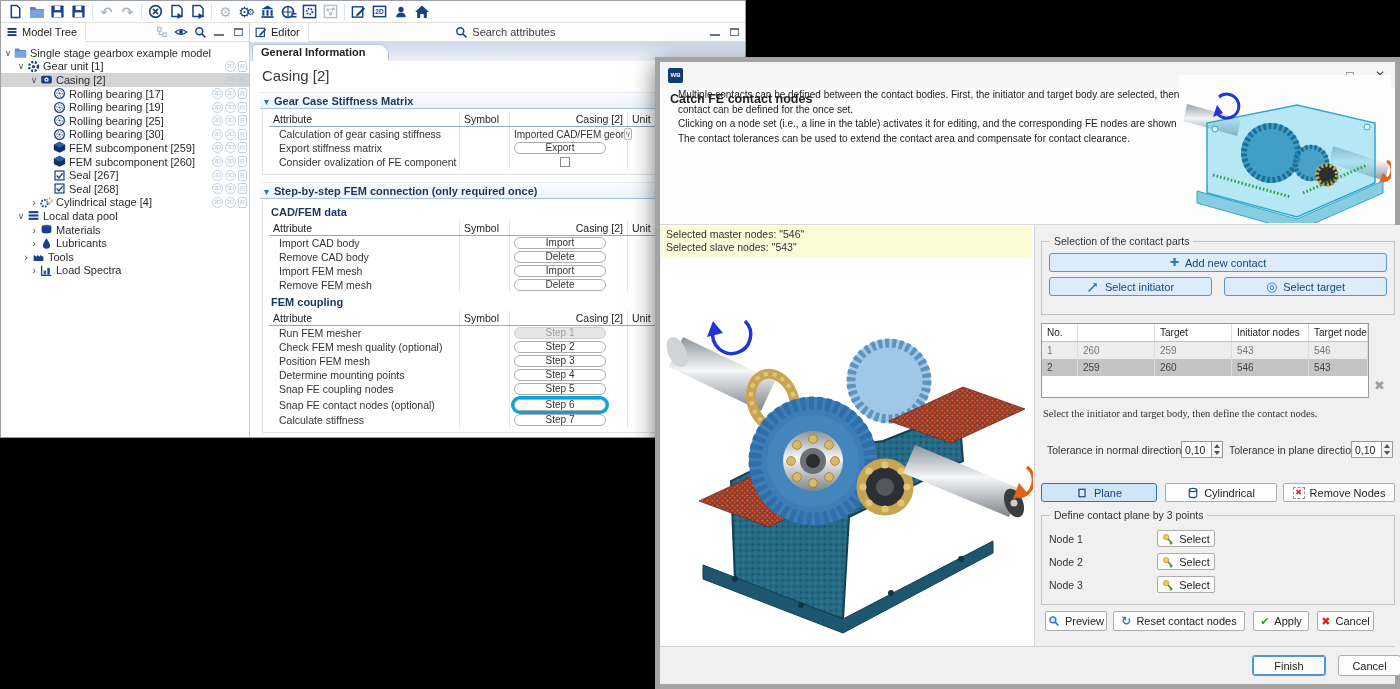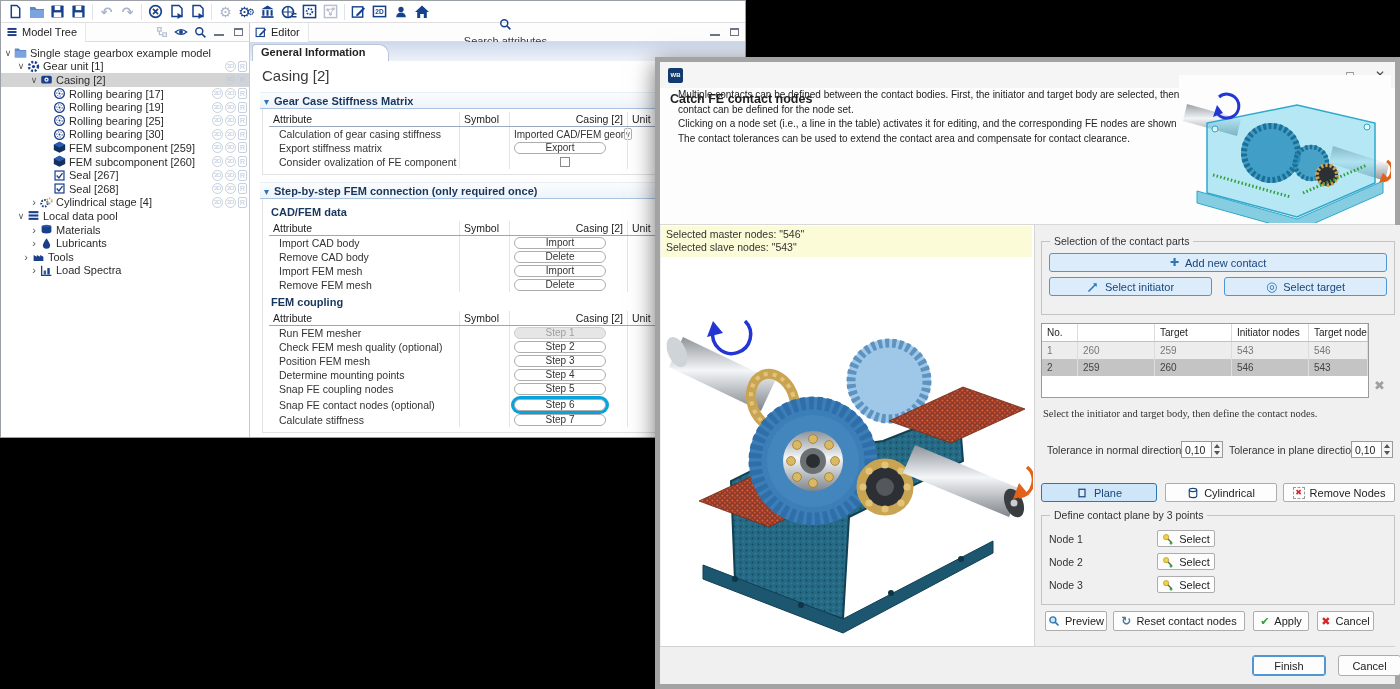--- a/index.html
+++ b/index.html
@@ -34,21 +34,21 @@
   .chev.open::before{content:"∨";}
   .chev.closed::before{content:"›"; font-size:11px;}
   .ticon { width:13px; height:13px; margin:0 3px 0 1px; flex:0 0 13px; }
   .tlabel { white-space:nowrap; }
   .badges { margin-left:auto; display:flex; gap:2px; align-items:center; }
   .b3d { width:11px; height:11px; border:1px solid #c6d0de; color:#b9c5d6; border-radius:50%; font-size:6px; line-height:9px; text-align:center; cursor:pointer; }
   .bR  { width:9px; height:11px; border:1px solid #c6d0de; color:#b9c5d6; border-radius:2px; font-size:7px; line-height:9px; text-align:center; cursor:pointer; }
 
   
   #editor-panel { flex:1; display:flex; flex-direction:column; min-width:0; }
-  #ed-search { margin-left:auto; display:flex; align-items:center; gap:4px; padding-right:6px; color:#3c3c3c;flex-direction:column; }
+  #ed-search { margin-left:auto; display:flex; align-items:center; gap:4px; padding-right:6px; color:#3c3c3c; }
   #tabstrip { height:19px; background:linear-gradient(#cfd9ec,#eef2f8); display:flex; align-items:flex-end; padding-left:2px; }
   .etab { height:17px; background:#fff; border:1px solid #b9c6da; border-bottom:none; border-radius:4px 10px 0 0; padding:1px 22px 0 8px; font-size:11px; font-weight:bold; color:#222; }
   #editor-content { flex:1; background:#fff; padding:4px 0 0 10px; overflow:hidden; }
   #page-title { font-size:15px; font-weight:normal; color:#3a3a3a; margin:2px 0 8px 2px; }
   .sec-bar { height:17px; display:flex; align-items:center; gap:5px; background:linear-gradient(#fbfcfe,#eef3fa); border-top:1px solid #e8eef6; border-bottom:1px solid #a9c4e2; font-size:11px; font-weight:bold; color:#17365d; padding-left:4px; margin-right:4px; cursor:pointer; }
   .sec-arrow::before { content:"▾"; color:#2e75b6; font-size:10px; }
   .sec-body { border:1px solid #e2e2e2; border-top:none; margin:0 4px 7px 2px; padding:3px 0 5px 6px; }
   .sub-title { font-size:11px; font-weight:bold; color:#17365d; margin:4px 0 3px 2px; }
   .erow { display:grid; grid-template-columns:190px 50px 118px 1fr; align-items:center; height:14px; font-size:10.5px; color:#333; }
   .erow.ehead { border-bottom:1px solid #9aa7b8; height:15px; color:#222; }
@@ -745,21 +745,21 @@
       <span id="dlg-appicon">WB</span>
       <span id="dlg-ctls">
         <span class="dlg-ctl">–</span>
         <span class="dlg-ctl">□</span>
         <span class="dlg-ctl">✕</span>
       </span>
     </div>
     <div id="dlg-header">Catch FE contact nodes</div>
     <div id="dlg-desc">
       <div>Multiple contacts can be defined between the contact bodies. First, the initiator and target body are selected, then a planar or cylindrical</div>
-      <div>contact can be defined for the node set.</div>
+      <div>contact can be defined for the once set.</div>
       <div>Clicking on a node set (i.e., a line in the table) activates it for editing, and the corresponding FE nodes are shown in color in the 3D View.</div>
       <div></div>
       <div>The contact tolerances can be used to extend the contact area and compensate for contact clearance.</div>
     </div>
 
     <div id="dlg-thumb">
       <svg width="212" height="148" viewBox="0 0 212 148">
         <defs>
           <linearGradient id="shg" x1="0" y1="0" x2="0" y2="1">
             <stop offset="0" stop-color="#9aa0a6"></stop>

